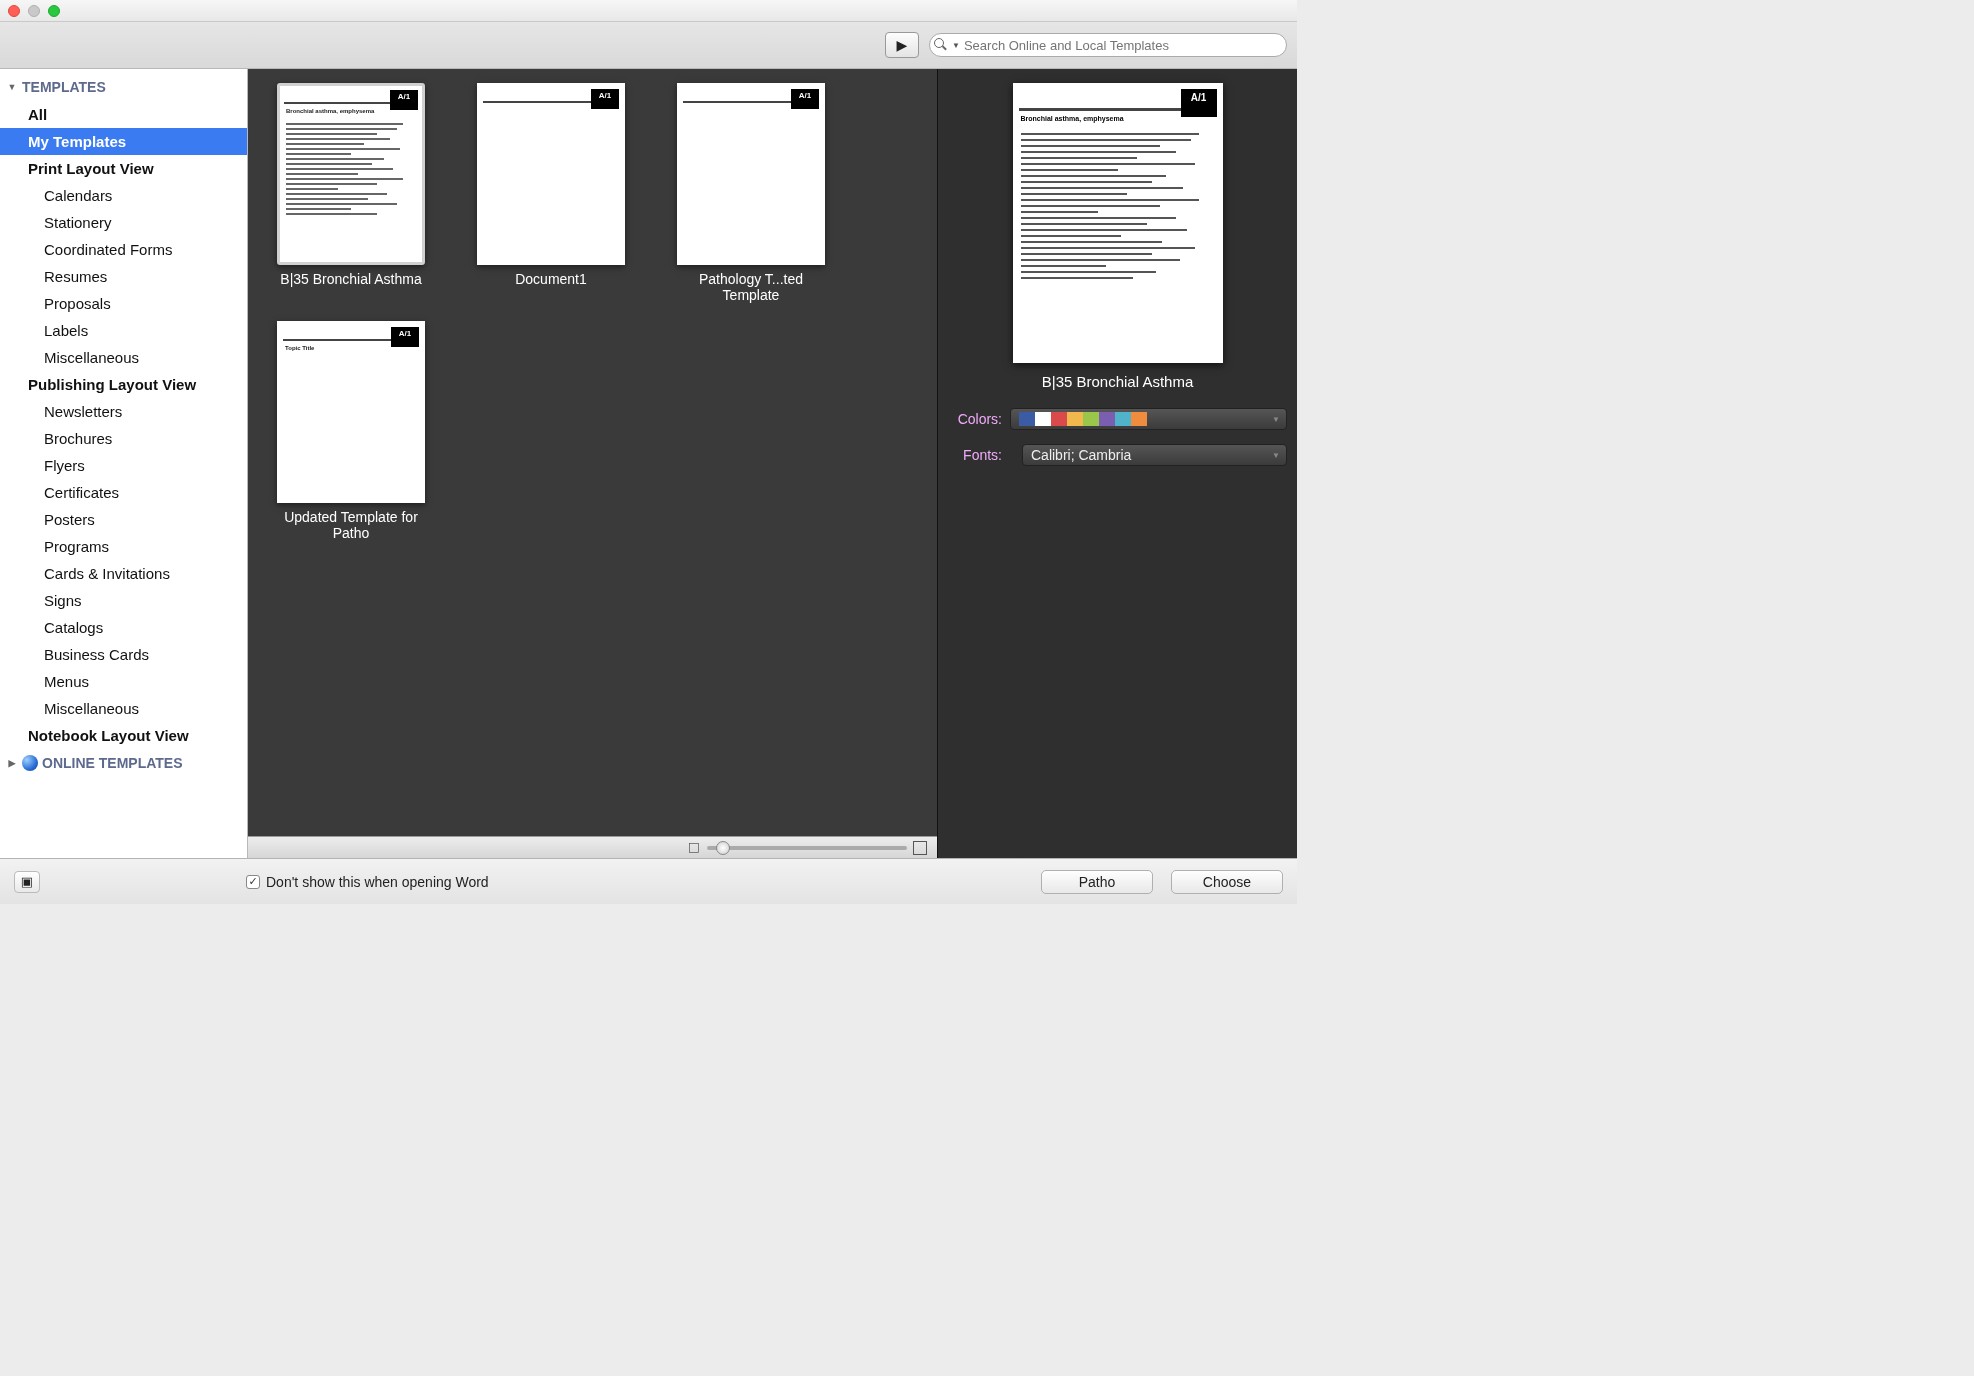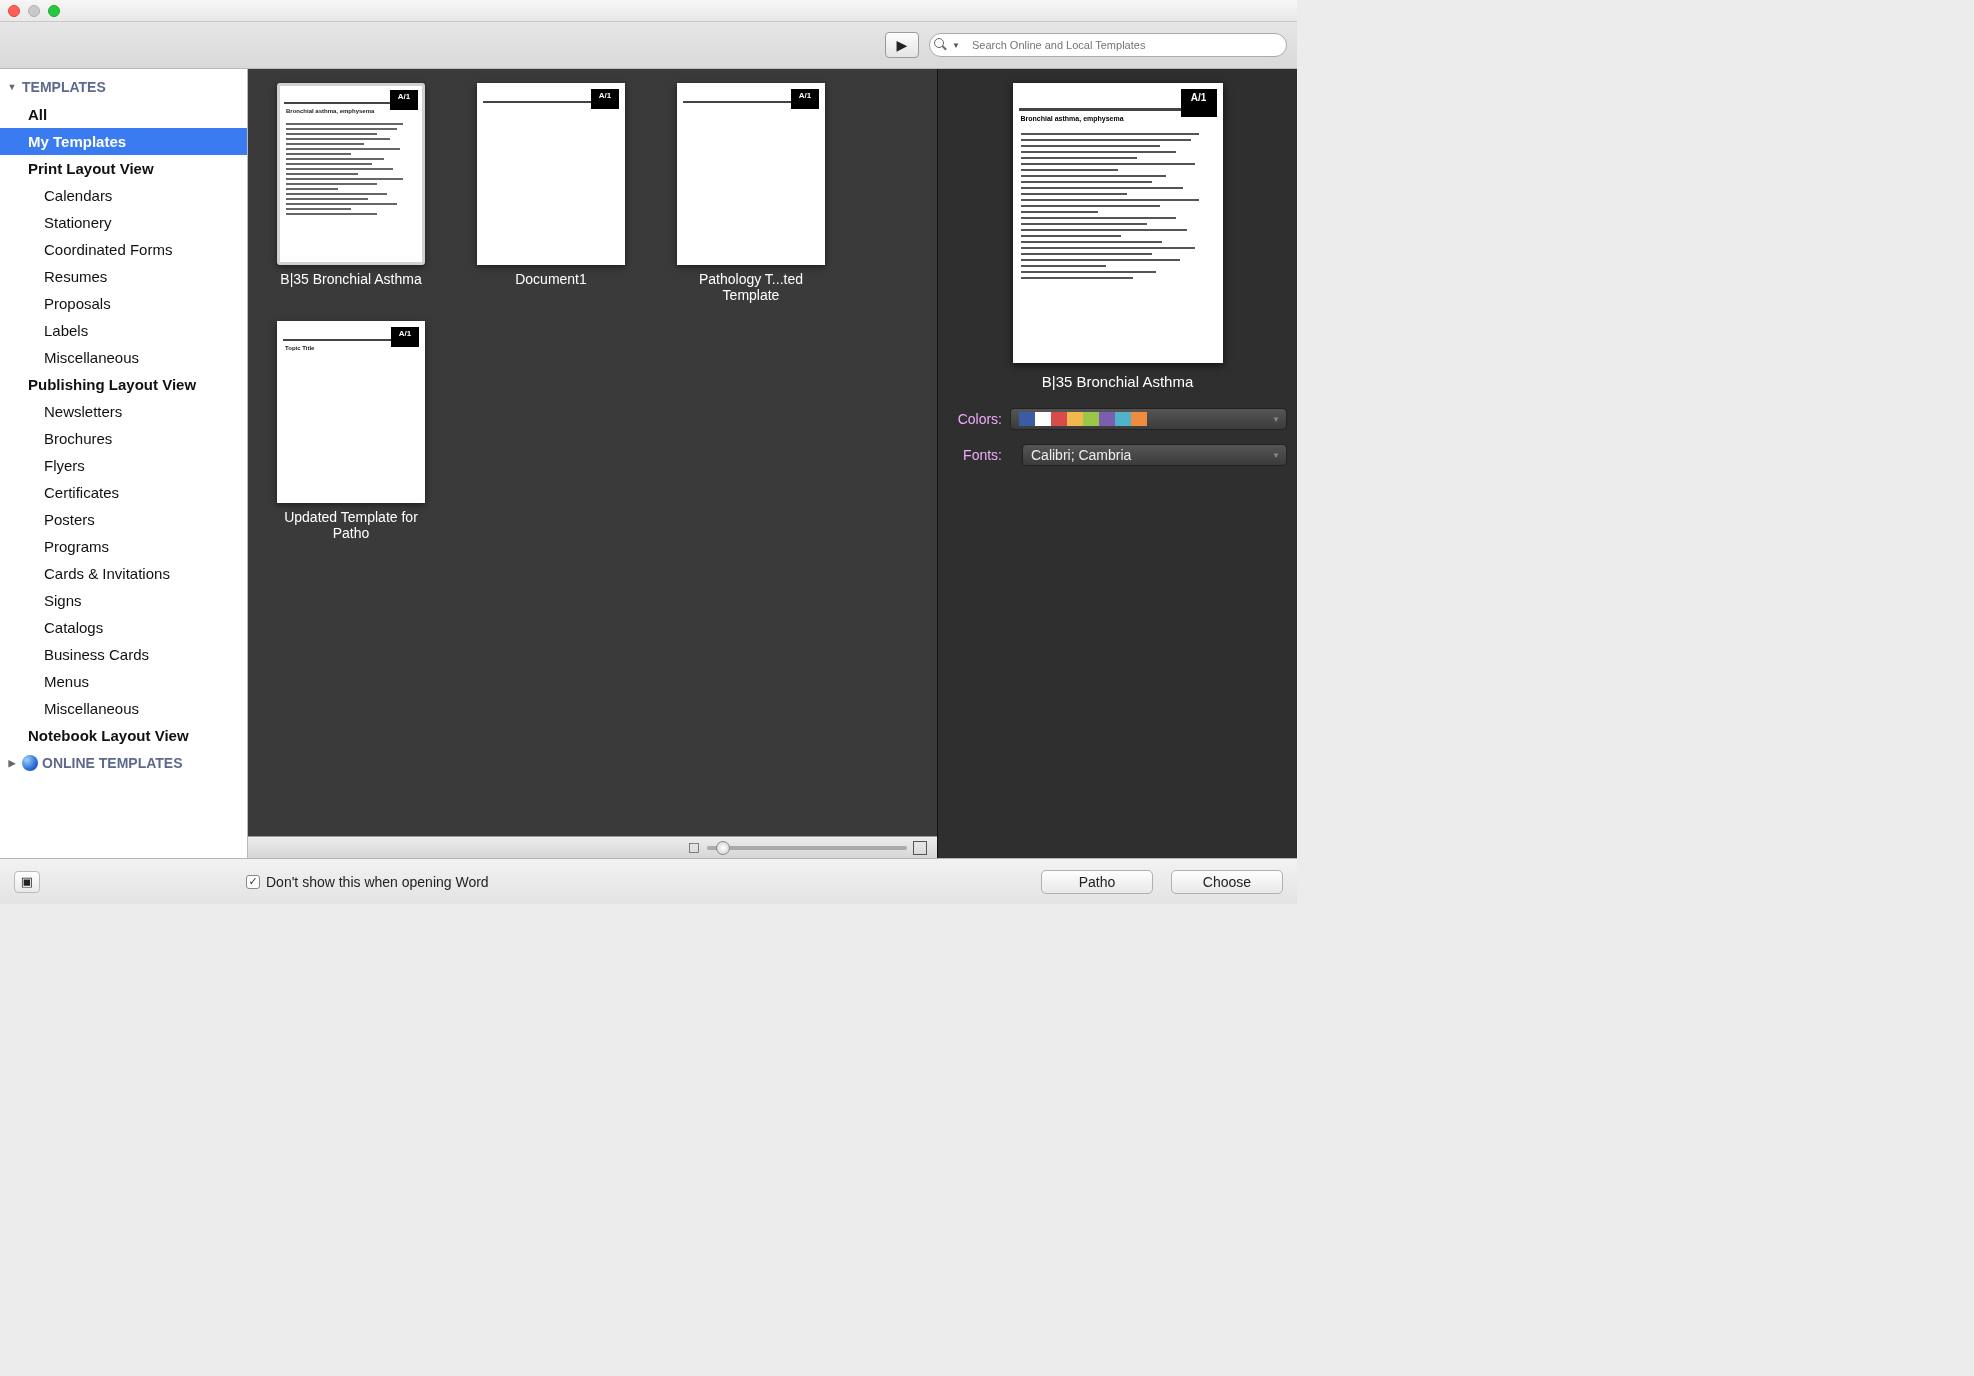--- a/index.html
+++ b/index.html
@@ -51,21 +51,21 @@
     flex: 0 0 358px;
     height:24px;
     border:1px solid #aaa;
     border-radius:12px;
     background:#fff;
     display:flex; align-items:center;
     padding:0 8px 0 4px;
     gap:4px;
   }
   .search-wrap input {
-    flex:1; border:none; outline:none; font-size:11px; background:transparent;margin-left:8px;
+    flex:1; border:none; outline:none; font-size:13px; background:transparent;
   }
   .mag { width:14px;height:14px;position:relative; }
   .mag::before{content:"";position:absolute;width:8px;height:8px;border:1.5px solid #666;border-radius:50%;left:0;top:0;}
   .mag::after{content:"";position:absolute;width:5px;height:1.5px;background:#666;transform:rotate(45deg);left:8px;top:9px;}
   .down-arrow{font-size:8px;color:#555;}
   
   .main {
     flex:1; display:flex; min-height:0;
   }
   

